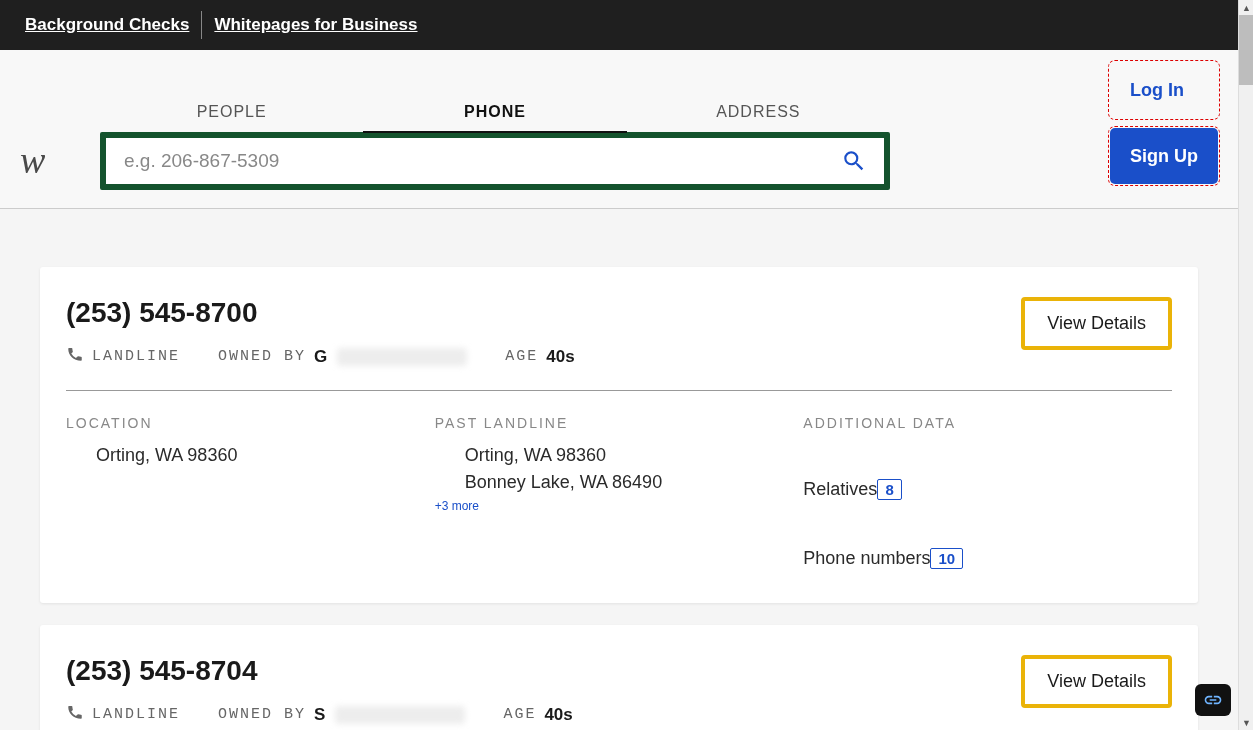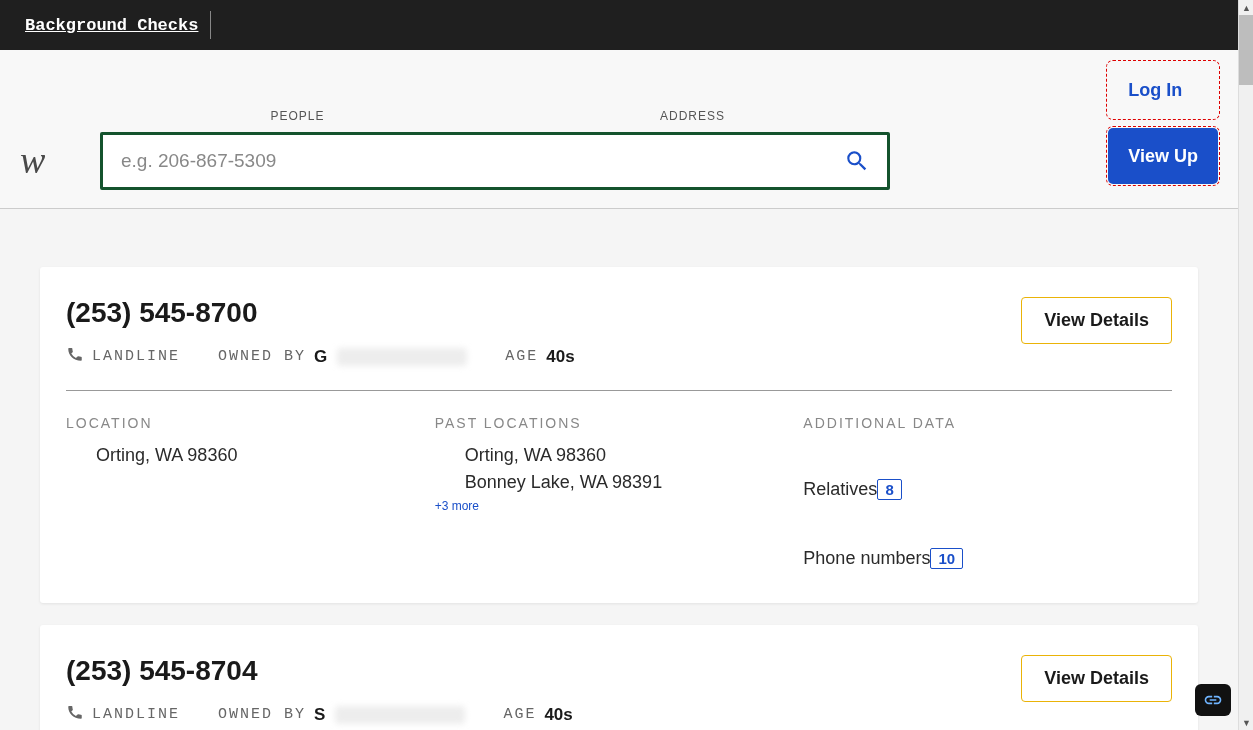--- a/index.html
+++ b/index.html
@@ -26,21 +26,20 @@
     position:absolute; top:15px; left:0;
     width:15px; height:70px;
     background:#bdbdbd;
   }
   .topbar {
     background: #1f1f1f;
     height: 50px;
     display:flex;
     align-items:center;
     padding-left: 15px;
-    font-family: Liberation Mono, monospace;
   }
   .topbar a {
     color:#fff;
     font-weight:700;
     font-size:17px;
     text-decoration: underline;
     padding: 0 10px;
   }
   .topbar-divider {
     width:1px; height:28px; background:#888;
@@ -65,34 +64,34 @@
   }
   .search-area { flex: 0 0 790px; }
   .tabs {
     display:flex;
     margin-bottom: -1px;
   }
   .tab {
     flex:1;
     text-align:center;
     padding: 12px 0 10px 0;
-    font-size: 12px;
+    font-size: 16px;
     letter-spacing: 1px;
     color:#555;
     cursor:pointer;
   }
   .tab.active {
     font-weight:700;
     color:#111;
     border-bottom: 2px solid #111;
   }
   .searchbox {
     display:flex;
     align-items:center;
-    border:3px solid #14532d;
+    border:6px solid #14532d;
     background:#fff;
     height: 58px;
     border-radius:2px;
   }
   .searchbox input {
     flex:1; border:none; outline:none;
     padding: 0 18px;
     font-size:19px;
     color:#333;
   }
@@ -165,26 +164,26 @@
     display:inline-block;
     width:130px; height:18px;
     background: #ededed;
     border-radius:4px;
     filter: blur(3px);
     vertical-align:middle;
     margin-left:2px;
   }
   .phone-icon svg { width:18px; height:18px; fill:#666; }
   .view-details {
-    border:1px solid #eab308;
+    border:4px solid #eab308;
     background:#fff;
     border-radius:4px;
     padding: 12px 22px;
     font-size:18px;
-    font-weight:700;
+    font-weight:400;
     color:#1a1a1a;
     cursor:pointer;
   }
   .divider {
     border:none;
     border-top:1px solid #999;
     margin: 22px 0 24px 0;
   }
   .cols {
     display:flex;
@@ -230,41 +229,43 @@
 
 <div class="scrollbar">
   <div class="scrollbar-arrow">▲</div>
   <div class="scrollbar-thumb"></div>
   <div class="scrollbar-arrow bottom">▼</div>
 </div>
 
 <div class="topbar">
   <a href="#">Background Checks</a>
   <div class="topbar-divider"></div>
+  <a href="#">Whitepages for Business</a>
 </div>
 
 <div class="header-row">
   <div class="logo">w</div>
   <div class="search-area">
     <div class="tabs">
       <div class="tab">PEOPLE</div>
+      <div class="tab active">PHONE</div>
       <div class="tab">ADDRESS</div>
     </div>
     <div class="searchbox">
       <input type="text" placeholder="e.g. 206-867-5309" style="">
       <div class="search-btn">
         <svg viewBox="0 0 24 24">
             <path d="M15.5 14h-.79l-.28-.27A6.471 6.471 0 0 0 16 9.5 6.5 6.5 0 1 0 9.5 16c1.61 0 3.09-.59 4.23-1.57l.27.28v.79l5 4.99L20.49 19l-4.99-5zm-6 0C7.01 14 5 11.99 5 9.5S7.01 5 9.5 5 14 7.01 14 9.5 11.99 14 9.5 14z"></path>
           </svg>
       </div>
     </div>
   </div>
   <div class="auth-area">
     <button class="btn-login">Log In</button>
-    <button class="btn-signup">View Up</button>
+    <button class="btn-signup">Sign Up</button>
   </div>
 </div>
 
 <div class="content">
 
   <div class="card">
     <div class="card-head">
       <div>
         <div class="phone-num">(253) 545-8700</div>
         <div class="meta-row">
@@ -289,23 +290,23 @@
       </div>
       <button class="view-details">View Details</button>
     </div>
     <hr class="divider">
     <div class="cols">
       <div class="col">
         <h4>LOCATION</h4>
         <div class="line">Orting, WA 98360</div>
       </div>
       <div class="col">
-        <h4>PAST LOCATIONS</h4>
+        <h4>PAST LANDLINE</h4>
         <div class="line">Orting, WA 98360</div>
-        <div class="line">Bonney Lake, WA 98391</div>
+        <div class="line">Bonney Lake, WA 86490</div>
         <div class="more-link">+3 more</div>
       </div>
       <div class="col">
         <h4>ADDITIONAL DATA</h4>
         <div class="addl-row">
           <span>Relatives</span>
           <span class="count-badge">8</span>
         </div>
         <div class="addl-row">
           <span>Phone numbers</span>

